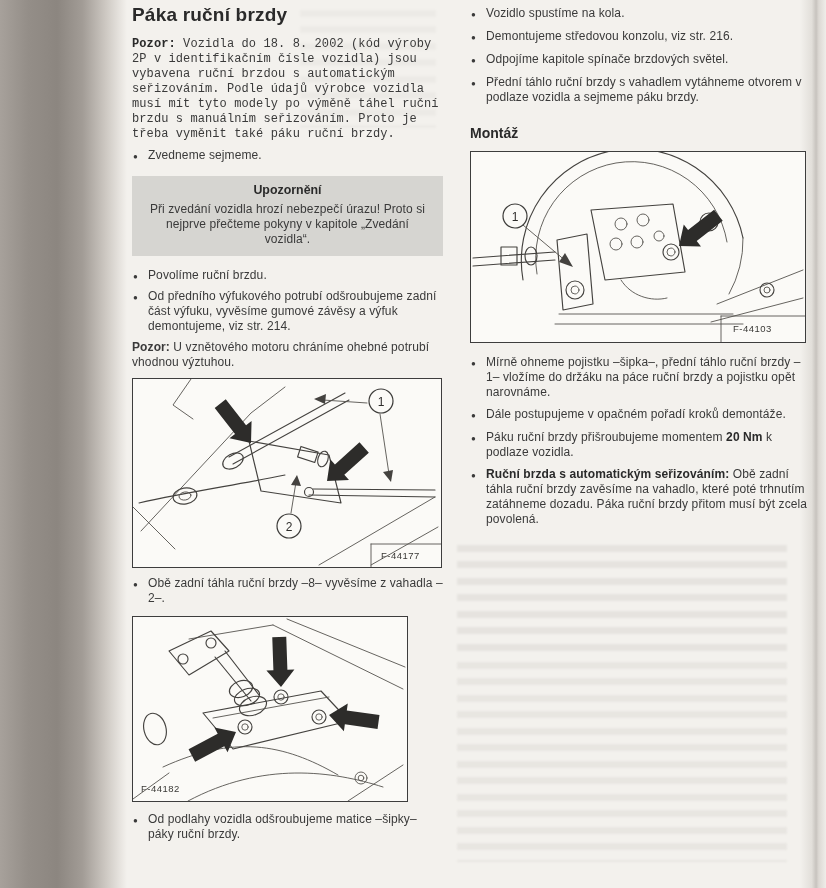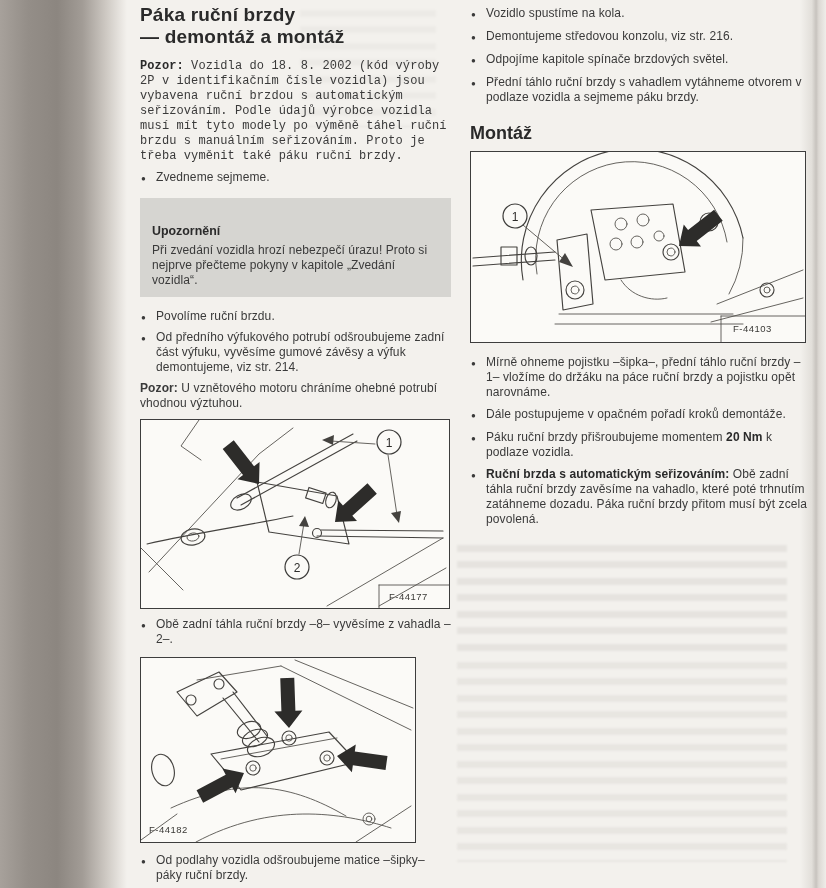--- a/index.html
+++ b/index.html
@@ -10,36 +10,36 @@
   }
   .gutter{
     position:absolute;left:0;top:0;bottom:0;width:127px;
     background:linear-gradient(90deg,#a7a19b 0%,#948e88 22%,#8c8680 45%,#a29c96 65%,#cfcac4 84%,#f3f1ed 100%);
   }
   .page-edge{
     position:absolute;right:0;top:0;bottom:0;width:26px;
     background:linear-gradient(90deg,rgba(243,241,237,0) 0%,#e2dfda 45%,#c7c3be 62%,#dcd8d3 72%,#efede9 100%);
   }
   .col{position:absolute;top:0;}
-  .col-left{left:140px;width:311px;}
+  .col-left{left:132px;width:311px;}
   .col-right{left:470px;width:338px;}
   .title{
     font-size:19px;line-height:22px;font-weight:bold;color:#2b2b2b;
     margin:4px 0 11px 0;letter-spacing:.2px;
   }
   .para{font-size:12px;line-height:15px;letter-spacing:.1px;margin:0;}
   .pozor{margin-top:10px;font-family:Liberation Mono, monospace;}
   .pozor b, .title, .h2, .warn-title, .bt b{color:#2a2a2a;}
   .bullet{display:flex;font-size:12px;line-height:15px;letter-spacing:.1px;}
   .dot{flex:none;width:15px;padding-left:1px;color:#3a3a3a;}
   .dot::before{content:"●";font-size:8px;line-height:15px;}
   .bt{flex:1;}
-  .warn{background:#d6d5d1;padding:26px 12px 9px 12px;margin-top:12px;}
+  .warn{background:#d6d5d1;padding:7px 12px 9px 12px;margin-top:12px;text-align:center;}
   .warn-title{font-weight:bold;font-size:12.4px;line-height:15px;margin:0 0 4px 0;}
-  .h2{font-weight:bold;font-size:18px;line-height:16px;margin-top:20px;}
+  .h2{font-weight:bold;font-size:14px;line-height:16px;margin-top:20px;}
   .fig{
     border:1.3px solid #3d3d3d;background:#fbfaf7;position:relative;margin-top:10px;
   }
   .fig svg{display:block;}
   .lineart{stroke:#44423f;stroke-width:1.15;fill:none;stroke-linecap:round;stroke-linejoin:round;}
   .lineart-thin{stroke:#55524e;stroke-width:0.9;fill:none;stroke-linecap:round;}
   .solid-arrow{fill:#2d2c2a;stroke:none;}
   .callout-circle{stroke:#3c3b39;stroke-width:1.2;fill:#fbfaf7;}
   .callout-num{font-size:12px;fill:#2e2d2b;font-family:"Liberation Sans",sans-serif;text-anchor:middle;}
   .fig-label{font-size:9.5px;fill:#3a3936;font-family:"Liberation Sans",sans-serif;letter-spacing:.5px;}
@@ -57,21 +57,20 @@
 <div class="page-edge"></div>
 
 <div class="ghost" style="left:300px;top:10px;width:136px;height:118px;opacity:.22"></div>
 <div class="ghost" style="left:457px;top:545px;width:330px;height:108px;opacity:.45"></div>
 <div class="ghost" style="left:457px;top:662px;width:330px;height:200px;opacity:.38"></div>
 
 <div class="col col-left">
 
   <div class="title">
     <span>Páka ruční brzdy</span><br>
-    <span>— demontáž a montáž</span>
   </div>
 
   <p class="para pozor"><b>Pozor:</b><span> Vozidla do 18. 8. 2002 (kód výroby 2P v identifikačním čísle vozidla) jsou vybavena ruční brzdou s automatickým seřizováním. Podle údajů výrobce vozidla musí mít tyto modely po výměně táhel ruční brzdu s manuálním seřizováním. Proto je třeba vyměnit také páku ruční brzdy.</span></p>
 
   <div class="bullet mt6">
     <span class="dot"></span>
     <span class="bt">Zvedneme sejmeme.</span>
   </div>
 
   <div class="warn">

